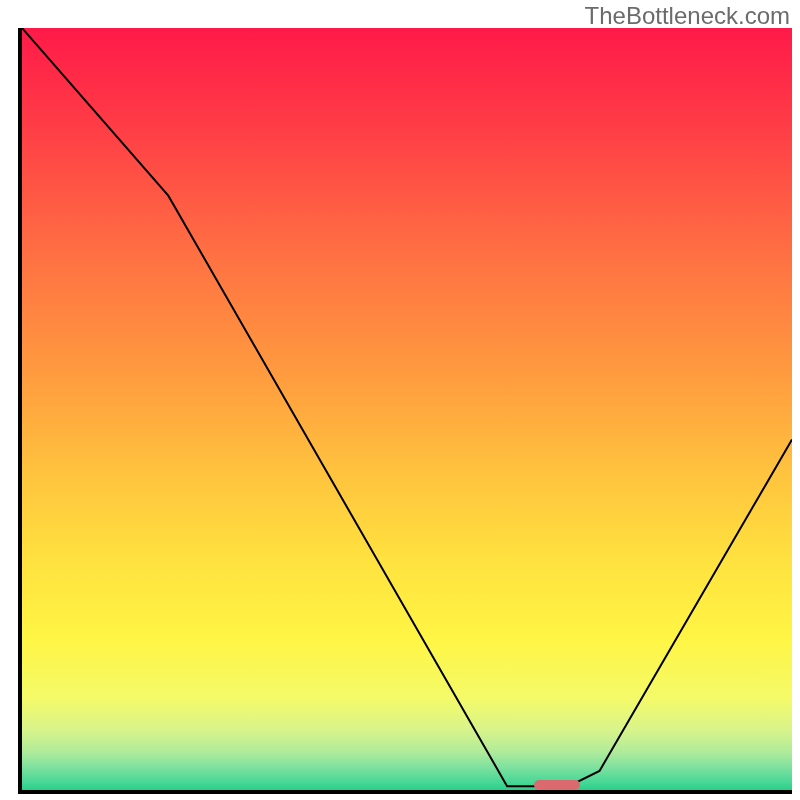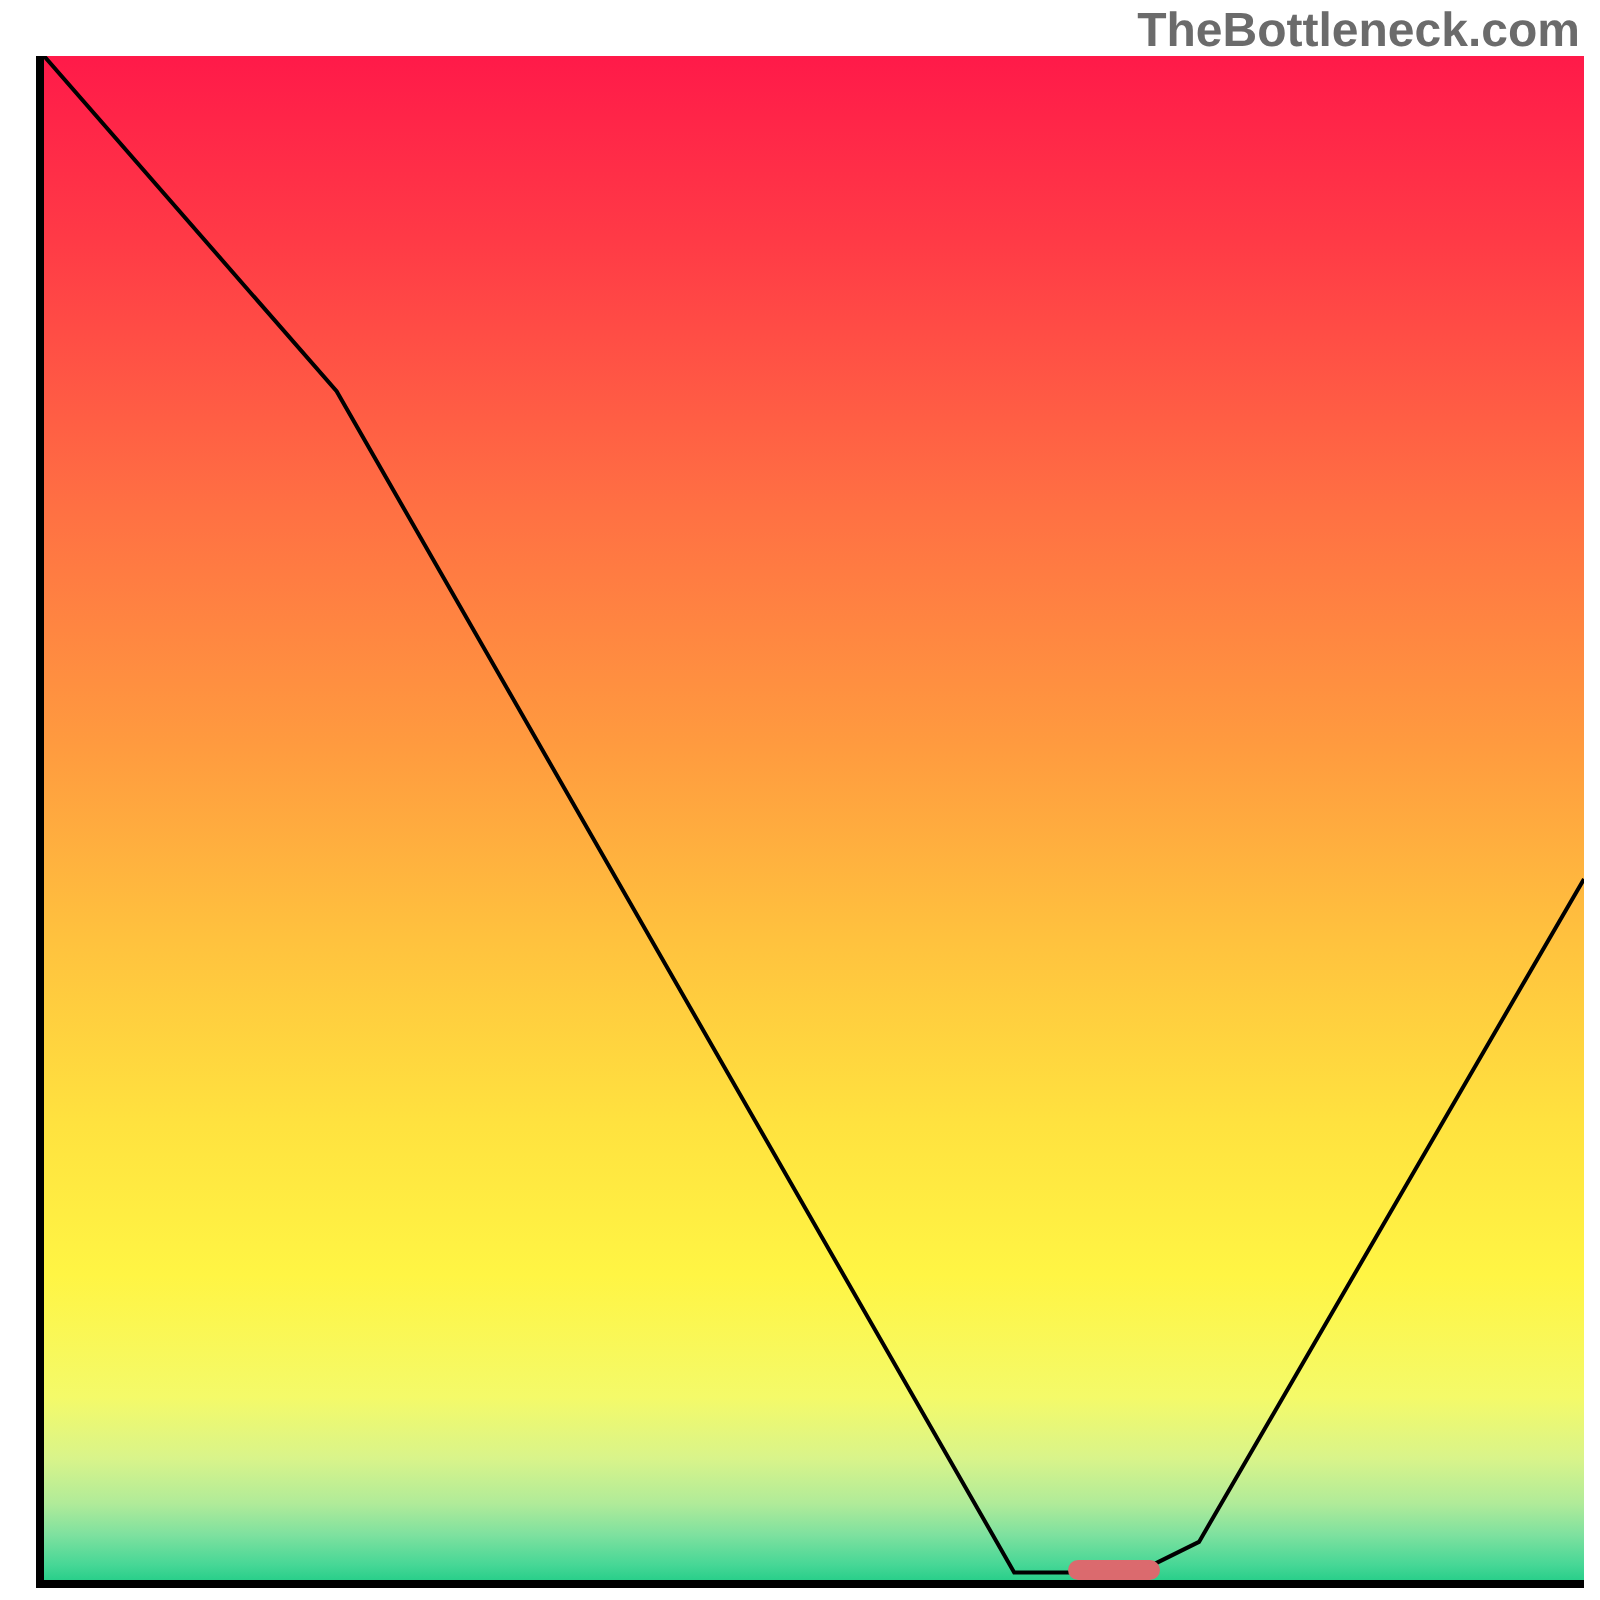--- a/index.html
+++ b/index.html
@@ -14,21 +14,21 @@
     position: relative;
     width: 800px;
     height: 800px;
   }
   .watermark {
     position: absolute;
     top: 2px;
     right: 10px;
     color: #6b6b6b;
     font-size: 24px;
-    font-weight: 700;
+    font-weight: 400;
     z-index: 5;
   }
   .plot-area {
     position: absolute;
     left: 18px;
     top: 28px;
     width: 770px;
     height: 762px;
     border-left: 4px solid #000;
     border-bottom: 4px solid #000;

